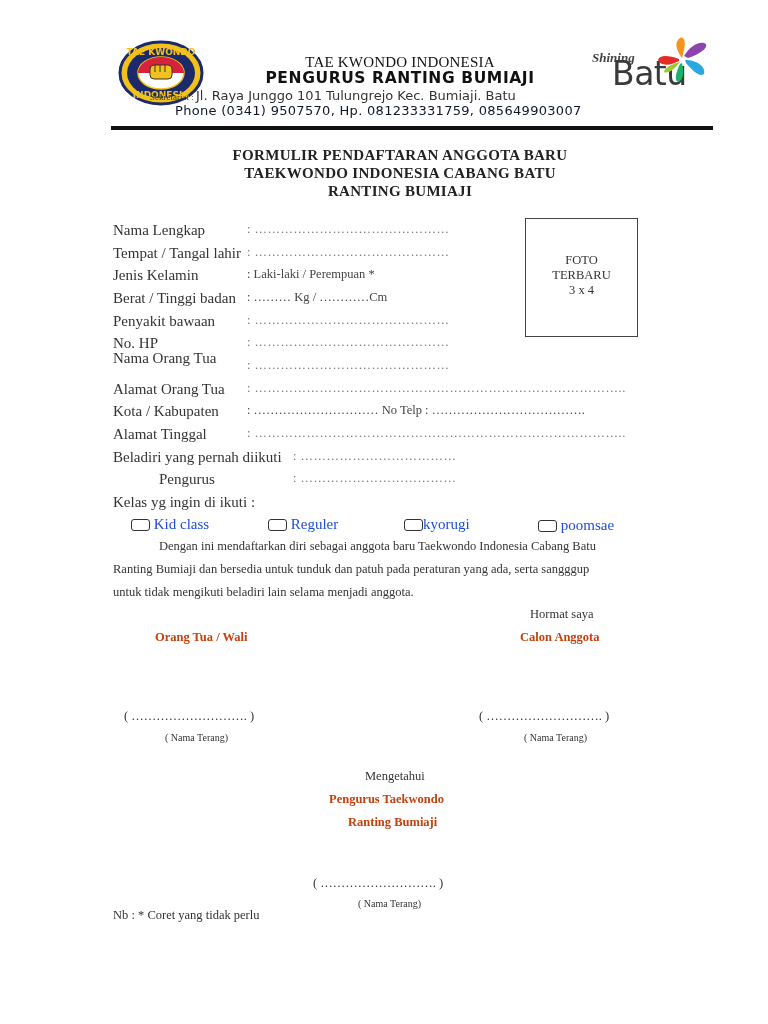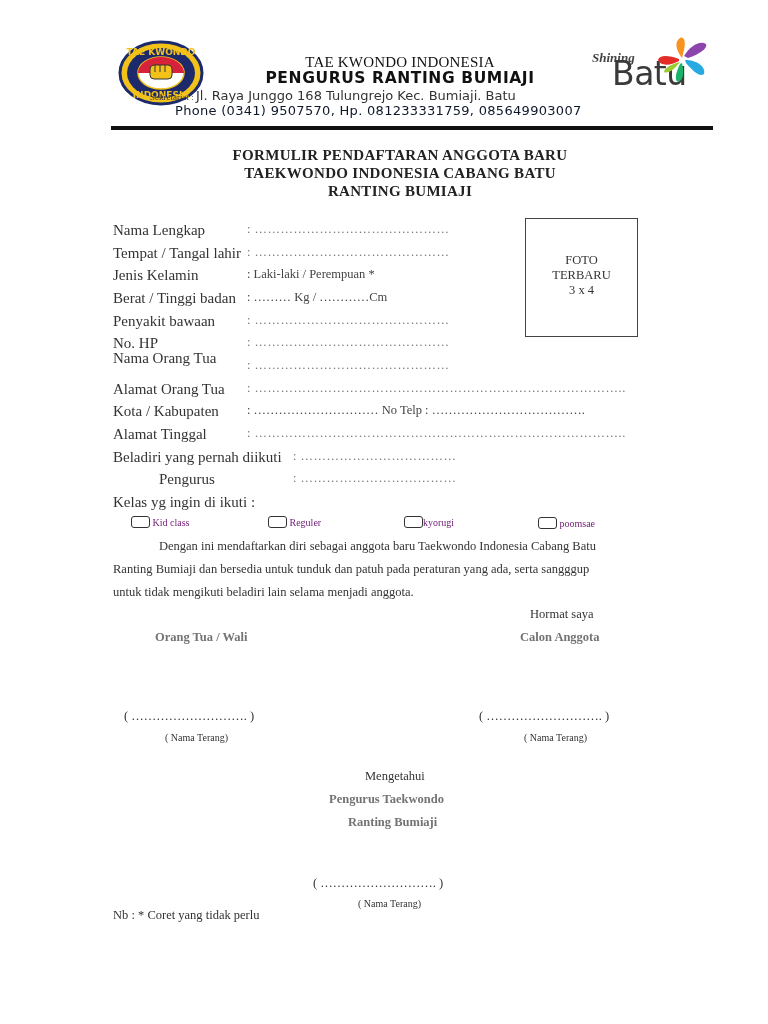--- a/index.html
+++ b/index.html
@@ -29,25 +29,25 @@
 
   
   .lbl { left: 113px; font-size: 15px; color: #333; white-space: nowrap; }
   .val { font-size: 12.5px; color: #444; white-space: nowrap; }
   .dots { color: #777; letter-spacing: 0.5px; }
 
   .photo-box { left: 525px; top: 218px; width: 113px; height: 119px; border: 1.5px solid #444; box-sizing: border-box; }
   .photo-text { position: absolute; left: 0; right: 0; top: 34px; text-align: center; font-size: 12.5px; line-height: 15px; color: #333; }
 
   .cb { display: inline-block; width: 19px; height: 12px; border: 1.2px solid #333; border-radius: 3px; vertical-align: -2px; box-sizing: border-box; }
-  .cb-item { font-size: 10px; color: #701a75; white-space: nowrap; }
+  .cb-item { font-size: 15px; color: #1d4ed8; white-space: nowrap; }
 
   .para { font-size: 12.5px; color: #333; white-space: nowrap; }
   .sig { font-size: 12.5px; color: #333; white-space: nowrap; }
-  .bold { font-weight: bold; color: #737373; }
+  .bold { font-weight: bold; color: #c2410c; }
   .tiny { font-size: 10px; color: #333; white-space: nowrap; }
 </style>
 </head>
 <body>
 
 <div class="abs logo-tki">
   <svg width="86" height="66" viewBox="0 0 86 66">
     <ellipse cx="43" cy="33" rx="41" ry="31" fill="#f2c21a" stroke="#1c2a6b" stroke-width="3"></ellipse>
     <ellipse cx="43" cy="33" rx="34" ry="25" fill="#1c2a6b"></ellipse>
     <ellipse cx="43" cy="33" rx="23" ry="16" fill="#ffffff" stroke="#f2c21a" stroke-width="1.5"></ellipse>
@@ -57,21 +57,21 @@
     <line x1="42" y1="25" x2="42" y2="32" stroke="#333" stroke-width="1"></line>
     <line x1="47" y1="25" x2="47" y2="32" stroke="#333" stroke-width="1"></line>
     <text x="43" y="15" text-anchor="middle" font-size="9" font-weight="bold" fill="#f2c21a" font-family="DejaVu Sans, sans-serif">TAE KWONDO</text>
     <text x="43" y="58" text-anchor="middle" font-size="9" font-weight="bold" fill="#f2c21a" font-family="DejaVu Sans, sans-serif">INDONESIA</text>
   </svg>
 </div>
 
 <div class="abs org-line1 serif">TAE KWONDO INDONESIA</div>
 <div class="abs org-line2 sans">PENGURUS RANTING BUMIAJI</div>
 <div class="abs org-line3 sans">
-  <span class="small">Sekretariat : </span><span>Jl. Raya Junggo 168 Tulungrejo Kec. Bumiaji. Batu</span>
+  <span class="small">Sekretariat : </span><span>Jl. Raya Junggo 101 Tulungrejo Kec. Bumiaji. Batu</span>
 </div>
 <div class="abs org-line4 sans">Phone (0341) 9507570, Hp. 081233331759, 085649903007</div>
 
 <div class="abs batu-logo">
   <span class="batu-shining">Shining</span>
   <span class="batu-word">Batu</span>
   <svg class="abs" style="left:66px;top:6px" width="56" height="48" viewBox="0 0 56 48">
     <path d="M28 22 C22 14 20 6 26 2 C30 0 32 6 30 14 Z" fill="#f7931e"></path>
     <path d="M30 20 C36 10 46 4 52 8 C54 12 46 18 34 22 Z" fill="#8e44ad"></path>
     <path d="M31 24 C42 24 52 30 50 38 C46 42 38 34 32 27 Z" fill="#29a9e1"></path>

